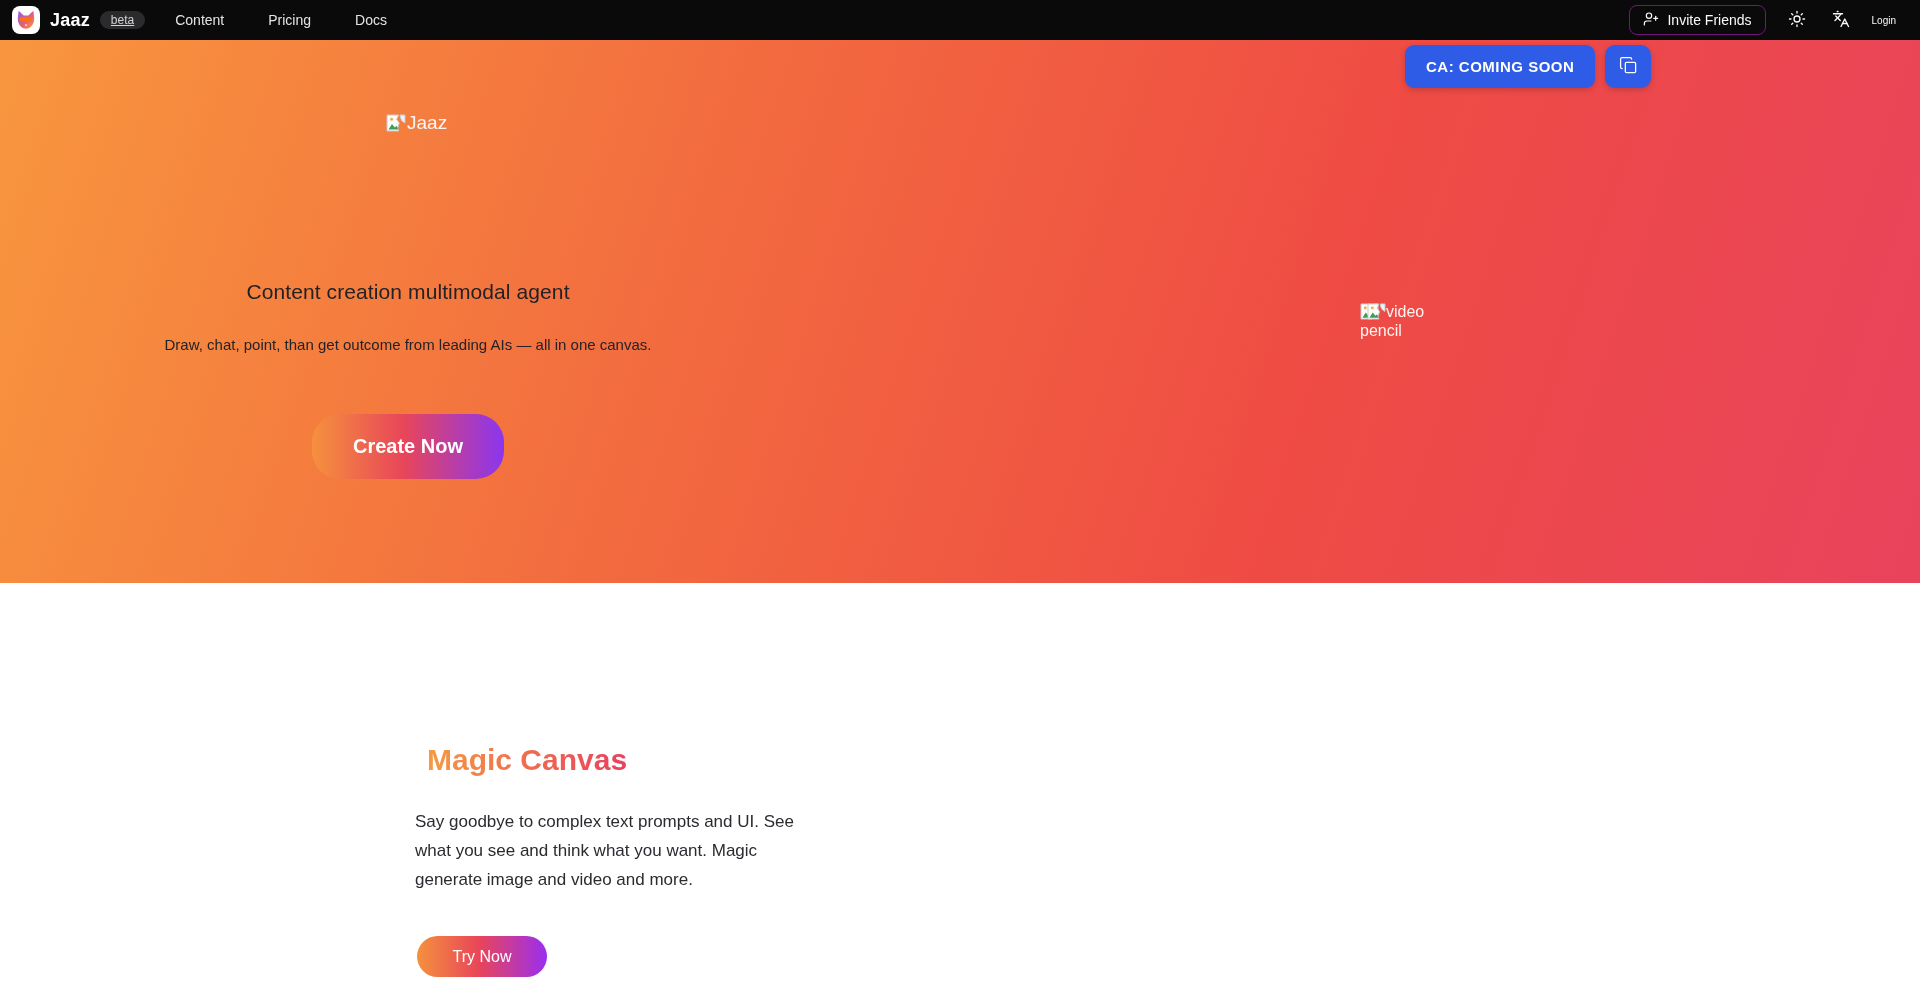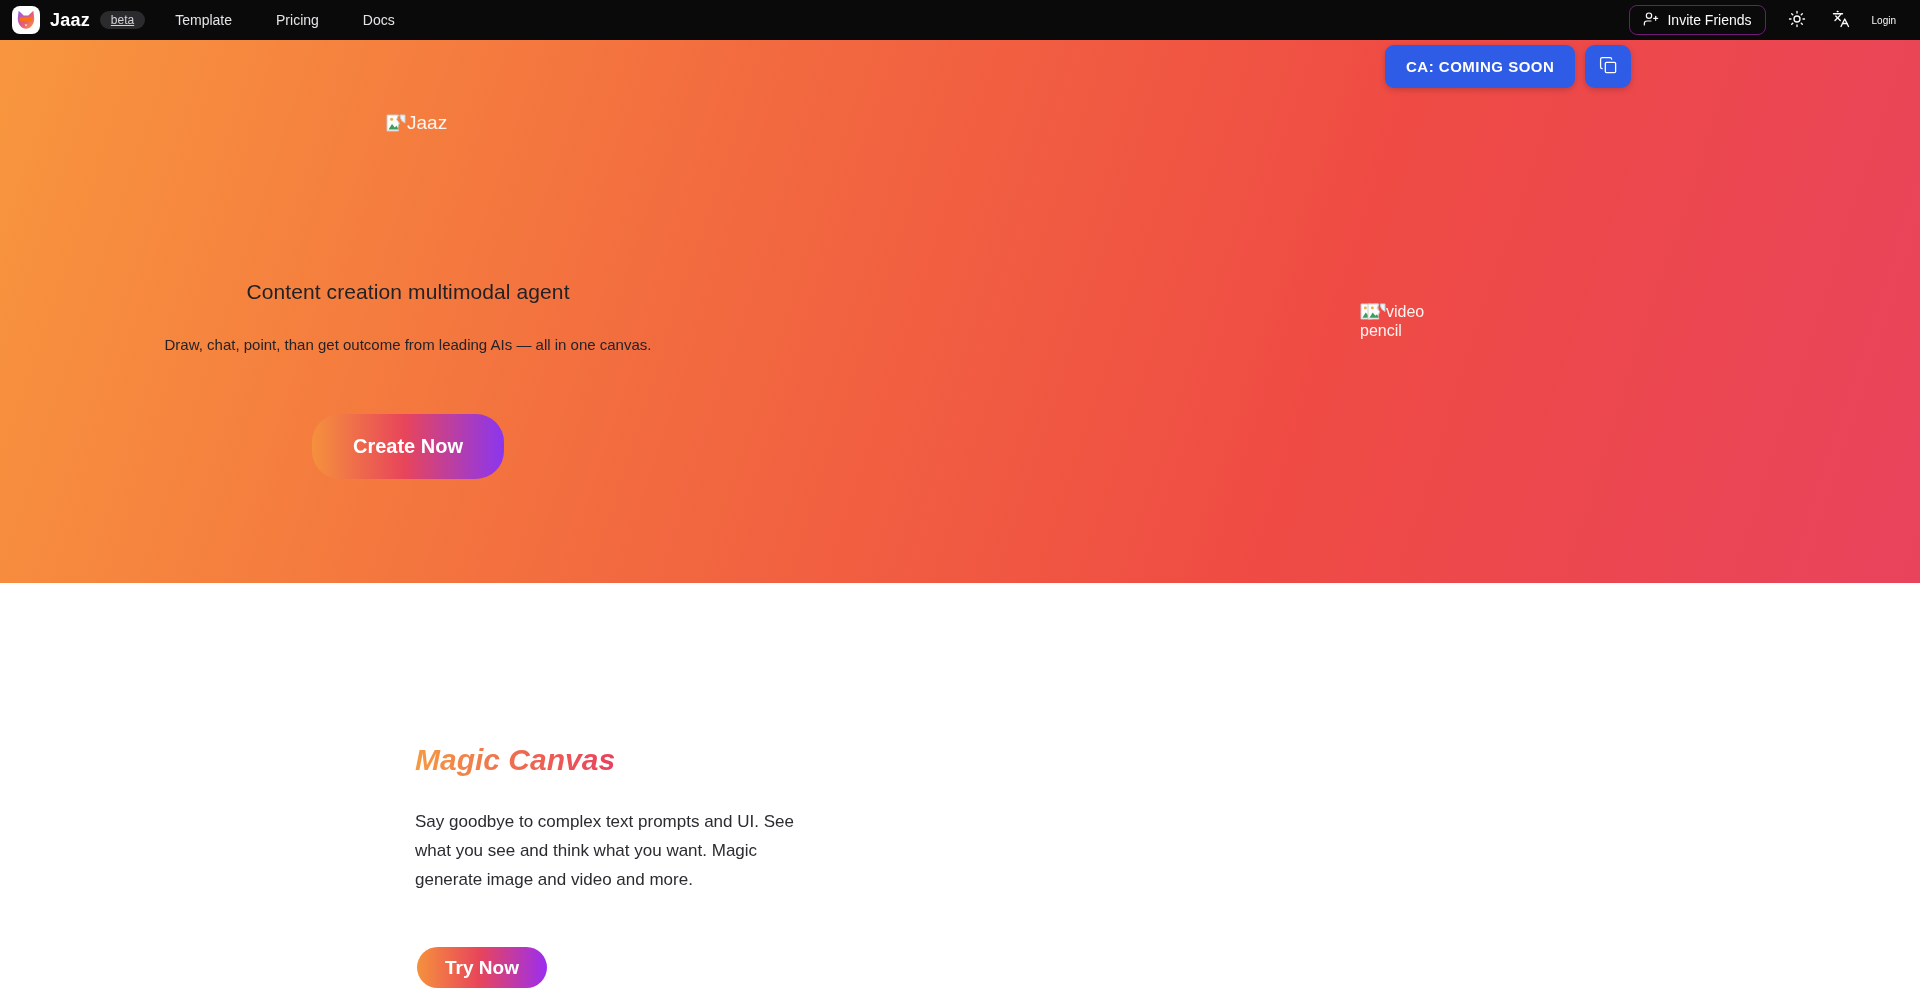--- a/index.html
+++ b/index.html
@@ -36,20 +36,21 @@
   .hero {
     position:relative; height:543px;
     background:linear-gradient(108deg, #f8963e 0%, #f2693f 38%, #ef4b44 68%, #e8435c 100%);
   }
   .ca-group { position:absolute; top:5px; left:1385px; display:flex; gap:10px; }
   .ca-btn {
     height:43px; padding:0 21px; background:#2e5ce6; color:#ffffff;
     border:none; border-radius:9px; font-family:inherit; font-size:15px;
     font-weight:700; letter-spacing:.5px; cursor:pointer;
     box-shadow:0 2px 6px rgba(0,0,0,.18);
+    margin-left:20px;
   }
   .copy-btn {
     width:46px; height:43px; background:#2e5ce6; border:none; border-radius:10px;
     display:flex; align-items:center; justify-content:center; cursor:pointer;
     box-shadow:0 2px 6px rgba(0,0,0,.18);
   }
   .broken-img { color:rgba(255,250,248,.96); }
   .broken-img svg { vertical-align:-3px; }
   .broken-logo { position:absolute; left:386px; top:72px; font-size:19px; }
   .broken-logo svg { margin-right:1px; }
@@ -69,33 +70,33 @@
   }
   .broken-media {
     position:absolute; left:1360px; top:262px; width:80px;
     font-size:16px; line-height:19px;
   }
   .broken-media svg + svg { margin-left:-12px; }
 
   
   .magic { position:relative; height:410px; background:#ffffff; }
   .magic-title {
-    position:absolute; left:415px; top:160px; font-size:30px; font-weight:700;
+    position:absolute; left:427px; top:160px; font-size:30px; font-weight:700;
     background:linear-gradient(90deg, #f59a42 0%, #e8405e 100%);
-    -webkit-background-clip:text; background-clip:text; color:transparent;font-style:italic;
+    -webkit-background-clip:text; background-clip:text; color:transparent;
   }
   .magic-desc {
     position:absolute; left:415px; top:224px; font-size:17px; line-height:29px;
     color:#2b2b30;
   }
   .try-btn {
-    position:absolute; left:417px; top:364px; width:130px; height:41px;
+    position:absolute; left:417px; top:353px; width:130px; height:41px;
     border:none; border-radius:21px; cursor:pointer;
     background:linear-gradient(90deg, #f5913d 0%, #e8455a 48%, #9b2ef0 100%);
-    color:#ffffff; font-family:inherit; font-size:19px; font-weight:700;
+    color:#ffffff; font-family:inherit; font-size:16px; font-weight:400;
   }
 
   svg.stroke { fill:none; stroke:currentColor; stroke-width:1.8; stroke-linecap:round; stroke-linejoin:round; }
 </style>
 </head>
 <body>
 
 <div>
 
   <header class="topnav">
@@ -112,21 +113,21 @@
           <path d="M4 2 L9.5 7 H14.5 L20 2 L21 10 C21 16.5 17 21.5 12 21.5 C7 21.5 3 16.5 3 10 Z" fill="url(#foxg)"></path>
           <rect x="5" y="9" width="14" height="4.4" rx="2.2" fill="#f97316"></rect>
           <path d="M10.5 17 h3 l-1.5 2 z" fill="#fff" opacity=".85"></path>
         </svg>
       </div>
       <span class="brand-name">Jaaz</span>
       <span class="beta-badge">beta</span>
     </div>
 
     <nav class="nav-links">
-      <a>Template</a>
+      <a>Content</a>
       <a>Pricing</a>
       <a>Docs</a>
     </nav>
 
     <div class="nav-right">
       <button class="invite-btn">
         <span>
           <svg class="stroke" width="16" height="16" viewBox="0 0 24 24">
             <circle cx="9" cy="7" r="4"></circle>
             <path d="M2 21v-2a4 4 0 0 1 4-4h6"></path>

